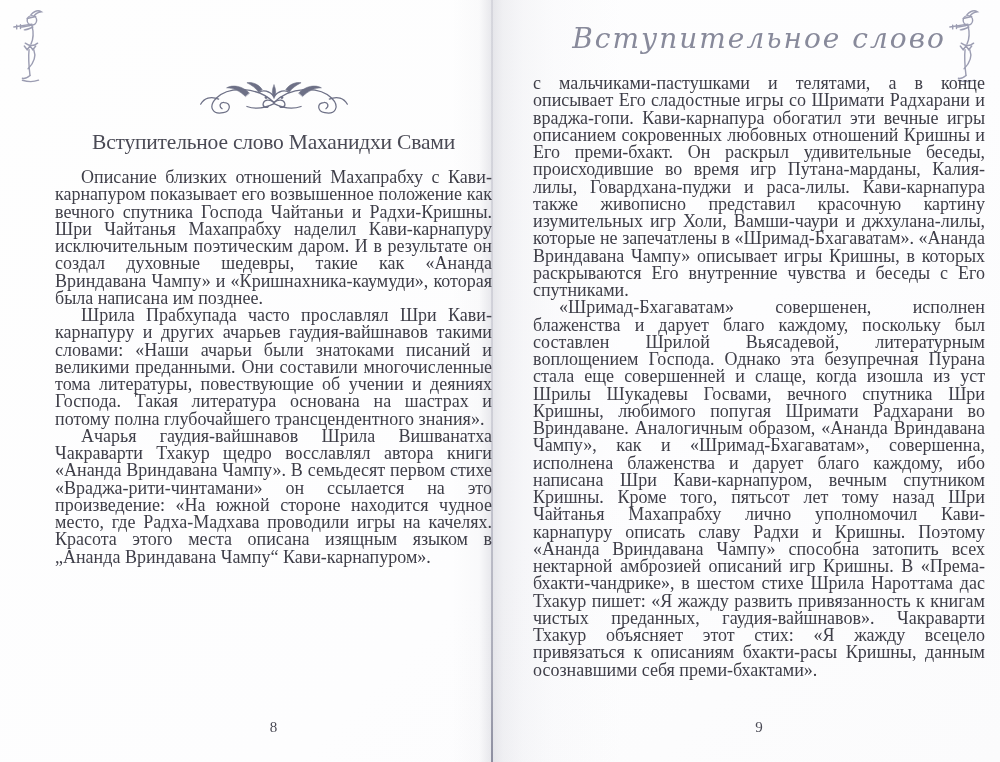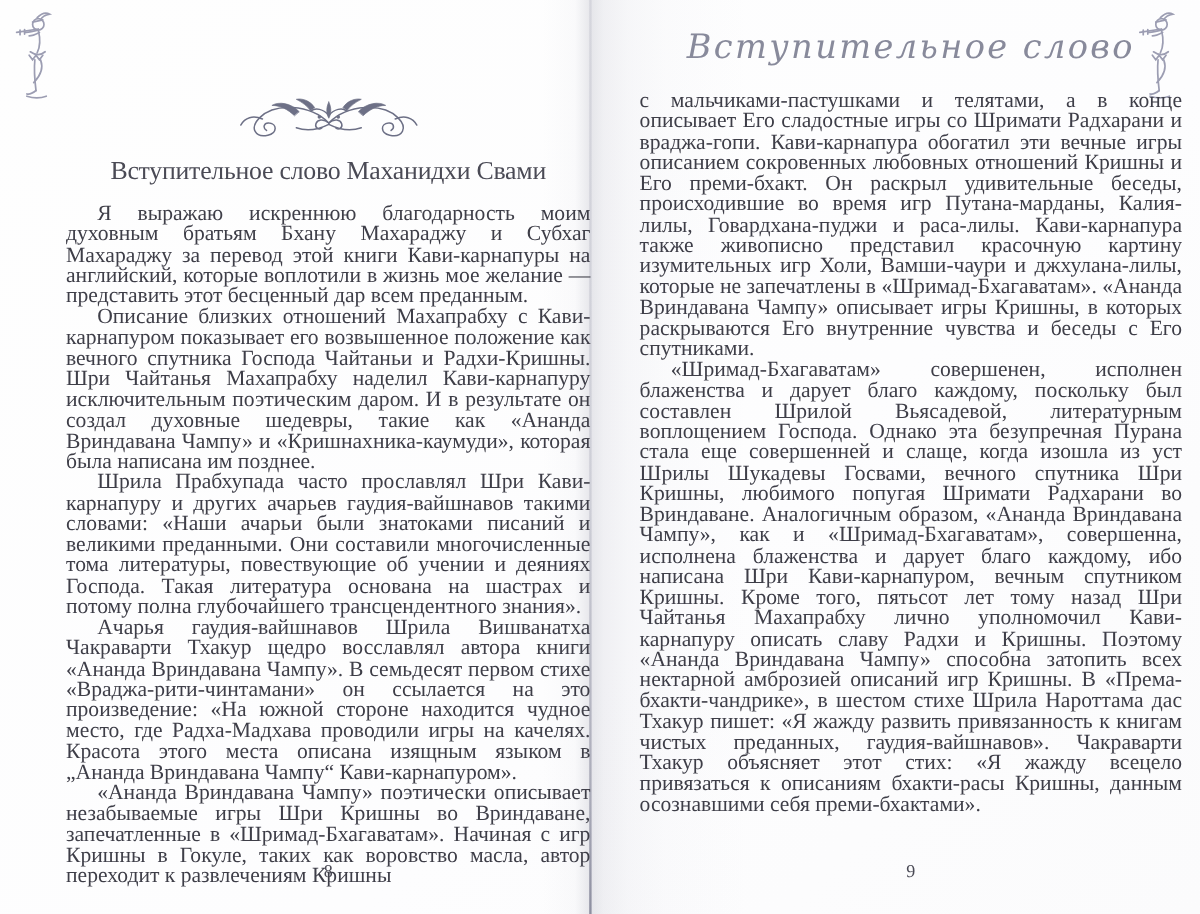--- a/index.html
+++ b/index.html
@@ -160,25 +160,23 @@
           <circle cx="126" cy="35" r="2.6" fill="#6d7086" stroke="none"></circle>
         </g>
         <use href="#halfL" transform="translate(280,0) scale(-1,1)"></use>
         <path d="M140 13 C136 21 136 30 140 37 C144 30 144 21 140 13 Z" fill="#6d7086" stroke-width="1"></path>
       </g>
     </svg>
 
     <h1 class="chapter-title">Вступительное слово Маханидхи Свами</h1>
 
     <div class="body-text">
-      <p class="indent">Я выражаю искреннюю благодарность моим духовным братьям Бхану Махараджу и Субхаг Махараджу за перевод этой книги Кави-карнапуры на английский, которые воплотили в жизнь мое желание — представить этот бесценный дар всем преданным.</p>
       <p class="indent">Описание близких отношений Махапрабху с Кави-карнапуром показывает его возвышенное положение как вечного спутника Господа Чайтаньи и Радхи-Кришны. Шри Чайтанья Махапрабху наделил Кави-карнапуру исключительным поэтическим даром. И в результате он создал духовные шедевры, такие как «Ананда Вриндавана Чампу» и «Кришнахника-каумуди», которая была написана им позднее.</p>
       <p class="indent">Шрила Прабхупада часто прославлял Шри Кави-карнапуру и других ачарьев гаудия-вайшнавов такими словами: «Наши ачарьи были знатоками писаний и великими преданными. Они составили многочисленные тома литературы, повествующие об учении и деяниях Господа. Такая литература основана на шастрах и потому полна глубочайшего трансцендентного знания».</p>
       <p class="indent">Ачарья гаудия-вайшнавов Шрила Вишванатха Чакраварти Тхакур щедро восславлял автора книги «Ананда Вриндавана Чампу». В семьдесят первом стихе «Враджа-рити-чинтамани» он ссылается на это произведение: «На южной стороне находится чудное место, где Радха-Мадхава проводили игры на качелях. Красота этого места описана изящным языком в „Ананда Вриндавана Чампу“ Кави-карнапуром».</p>
-      <p class="indent">«Ананда Вриндавана Чампу» поэтически описывает незабываемые игры Шри Кришны во Вриндаване, запечатленные в «Шримад-Бхагаватам». Начиная с игр Кришны в Гокуле, таких как воровство масла, автор переходит к развлечениям Кришны</p>
     </div>
 
     <div class="page-num">8</div>
   </div>
 
   <div class="page page-right">
 
     <div class="running-head">Вступительное слово</div>
 
     <div class="body-text">

